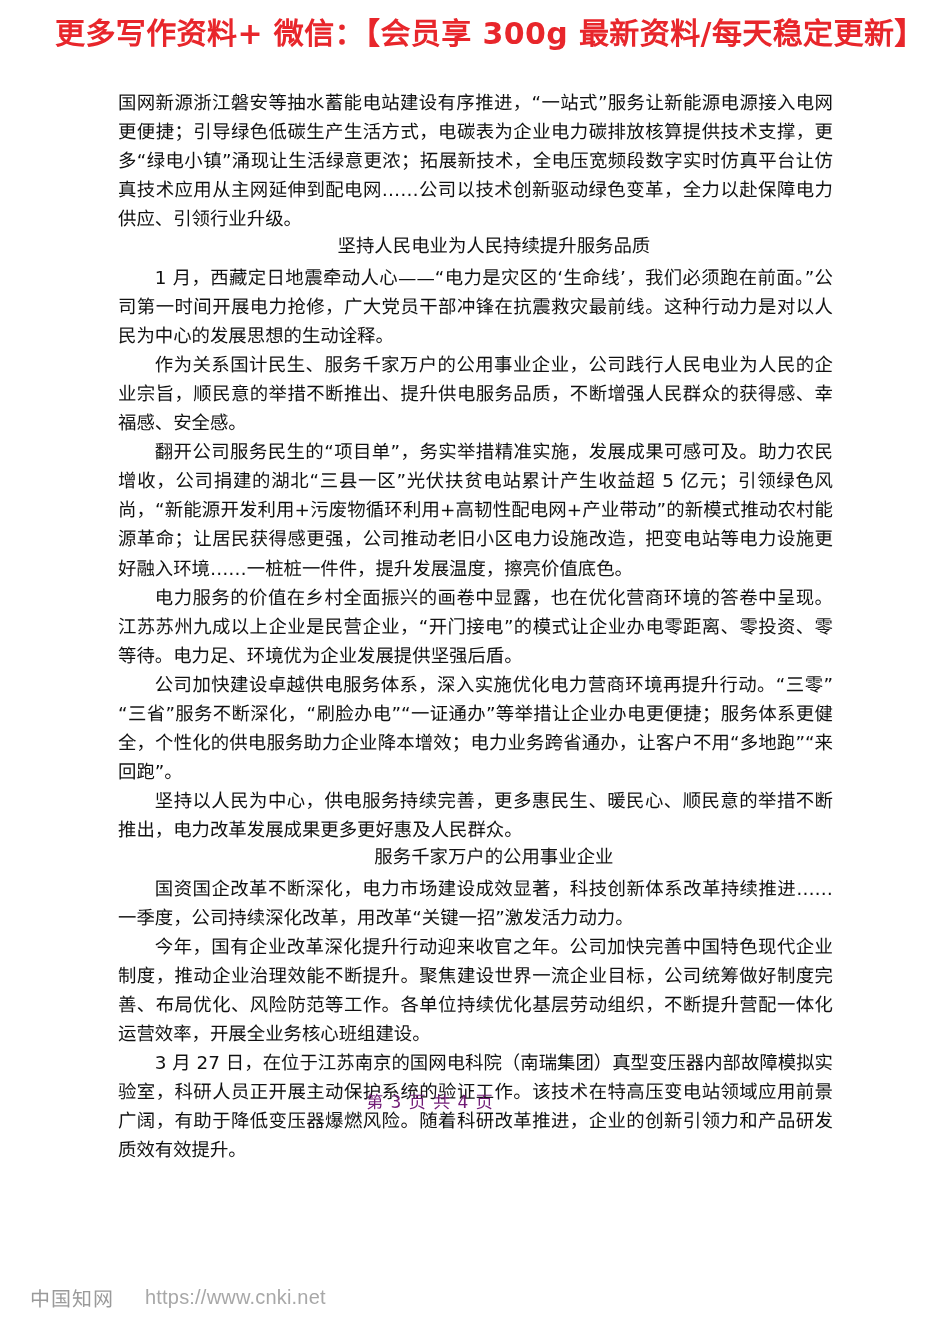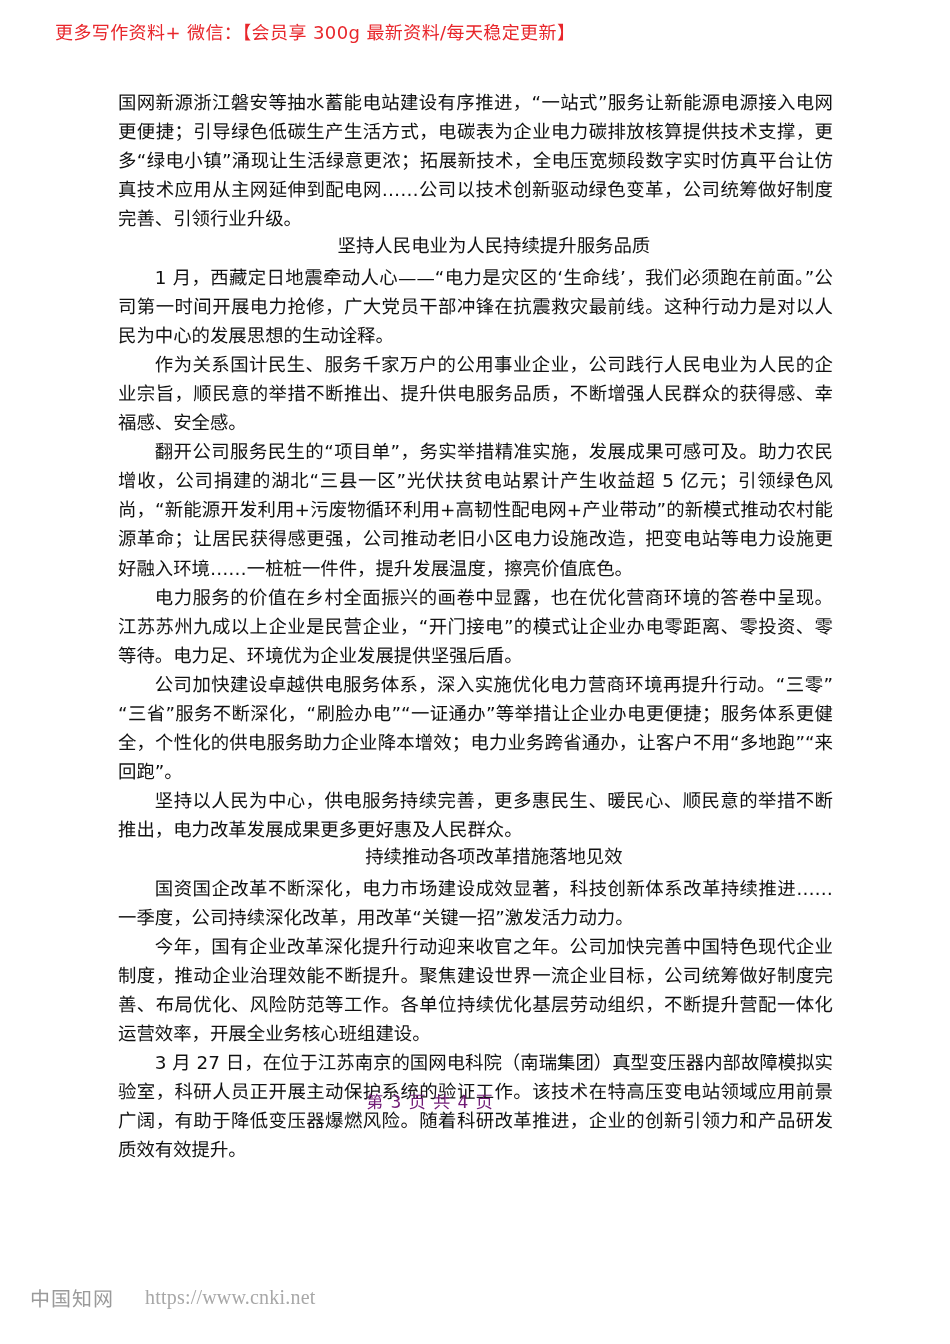--- a/index.html
+++ b/index.html
@@ -26,22 +26,22 @@
     left: 55px;
     top: 14px;
     width: 860px;
     height: 34px;
     display: flex;
     align-items: center;
     white-space: nowrap;
   }
   #promo-banner .promo-text {
     color: #e8262b;
-    font-size: 18px;
-    font-weight: 400;
+    font-size: 30px;
+    font-weight: 700;
     letter-spacing: 0.4px;
     font-family: "DejaVu Sans", "Liberation Sans", sans-serif;
   }
 
   
   #body-text {
     position: absolute;
     left: 118px;
     top: 88px;
     width: 715px;
@@ -96,42 +96,42 @@
   #cnki-watermark .cnki-name {
     color: #9a9a9a;
     font-size: 20px;
     letter-spacing: 1px;
     font-family: "DejaVu Sans", "Liberation Sans", sans-serif;
   }
   #cnki-watermark .cnki-url {
     color: #a8a8a8;
     font-size: 20px;
     letter-spacing: 0.2px;
-    font-family: Liberation Serif, serif;
+    font-family: Liberation Sans, sans-serif;
   }
 </style>
 </head>
 <body>
 
 <div id="page">
 
   <div id="promo-banner">
     <span class="promo-text">更多写作资料+ 微信：【会员享 300g 最新资料/每天稳定更新】</span>
   </div>
 
   <div id="body-text">
-    <p class="para no-indent">国网新源浙江磐安等抽水蓄能电站建设有序推进，“一站式”服务让新能源电源接入电网更便捷；引导绿色低碳生产生活方式，电碳表为企业电力碳排放核算提供技术支撑，更多“绿电小镇”涌现让生活绿意更浓；拓展新技术，全电压宽频段数字实时仿真平台让仿真技术应用从主网延伸到配电网……公司以技术创新驱动绿色变革，公司统筹做好制度完善、引领行业升级。</p>
+    <p class="para no-indent">国网新源浙江磐安等抽水蓄能电站建设有序推进，“一站式”服务让新能源电源接入电网更便捷；引导绿色低碳生产生活方式，电碳表为企业电力碳排放核算提供技术支撑，更多“绿电小镇”涌现让生活绿意更浓；拓展新技术，全电压宽频段数字实时仿真平台让仿真技术应用从主网延伸到配电网……公司以技术创新驱动绿色变革，全力以赴保障电力供应、引领行业升级。</p>
     <p class="para heading-line">坚持人民电业为人民持续提升服务品质</p>
     <p class="para">1 月，西藏定日地震牵动人心——“电力是灾区的‘生命线’，我们必须跑在前面。”公司第一时间开展电力抢修，广大党员干部冲锋在抗震救灾最前线。这种行动力是对以人民为中心的发展思想的生动诠释。</p>
     <p class="para">作为关系国计民生、服务千家万户的公用事业企业，公司践行人民电业为人民的企业宗旨，顺民意的举措不断推出、提升供电服务品质，不断增强人民群众的获得感、幸福感、安全感。</p>
     <p class="para">翻开公司服务民生的“项目单”，务实举措精准实施，发展成果可感可及。助力农民增收，公司捐建的湖北“三县一区”光伏扶贫电站累计产生收益超 5 亿元；引领绿色风尚，“新能源开发利用+污废物循环利用+高韧性配电网+产业带动”的新模式推动农村能源革命；让居民获得感更强，公司推动老旧小区电力设施改造，把变电站等电力设施更好融入环境……一桩桩一件件，提升发展温度，擦亮价值底色。</p>
     <p class="para">电力服务的价值在乡村全面振兴的画卷中显露，也在优化营商环境的答卷中呈现。江苏苏州九成以上企业是民营企业，“开门接电”的模式让企业办电零距离、零投资、零等待。电力足、环境优为企业发展提供坚强后盾。</p>
     <p class="para">公司加快建设卓越供电服务体系，深入实施优化电力营商环境再提升行动。“三零”“三省”服务不断深化，“刷脸办电”“一证通办”等举措让企业办电更便捷；服务体系更健全，个性化的供电服务助力企业降本增效；电力业务跨省通办，让客户不用“多地跑”“来回跑”。</p>
     <p class="para">坚持以人民为中心，供电服务持续完善，更多惠民生、暖民心、顺民意的举措不断推出，电力改革发展成果更多更好惠及人民群众。</p>
-    <p class="para heading-line">持续推动各项改革措施落地见效</p>
+    <p class="para heading-line">服务千家万户的公用事业企业</p>
     <p class="para">国资国企改革不断深化，电力市场建设成效显著，科技创新体系改革持续推进……一季度，公司持续深化改革，用改革“关键一招”激发活力动力。</p>
     <p class="para">今年，国有企业改革深化提升行动迎来收官之年。公司加快完善中国特色现代企业制度，推动企业治理效能不断提升。聚焦建设世界一流企业目标，公司统筹做好制度完善、布局优化、风险防范等工作。各单位持续优化基层劳动组织，不断提升营配一体化运营效率，开展全业务核心班组建设。</p>
     <p class="para">3 月 27 日，在位于江苏南京的国网电科院（南瑞集团）真型变压器内部故障模拟实验室，科研人员正开展主动保护系统的验证工作。该技术在特高压变电站领域应用前景广阔，有助于降低变压器爆燃风险。随着科研改革推进，企业的创新引领力和产品研发质效有效提升。</p>
 
   </div>
 
   <div id="page-footer">
     <span class="folio">第 3 页 共 4 页</span>
   </div>
 

